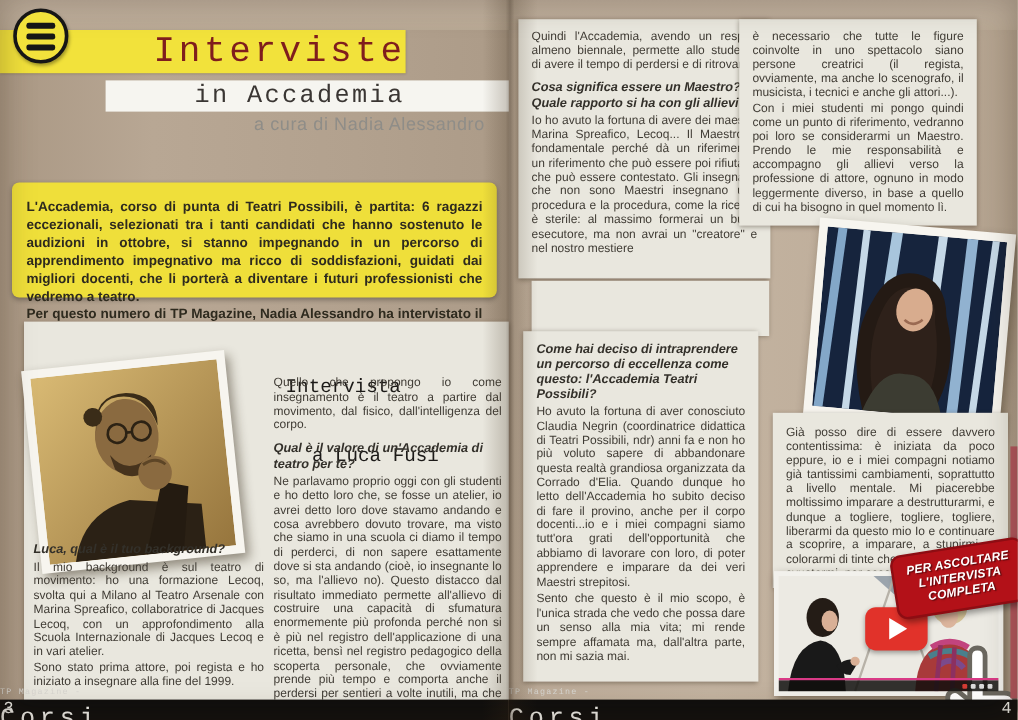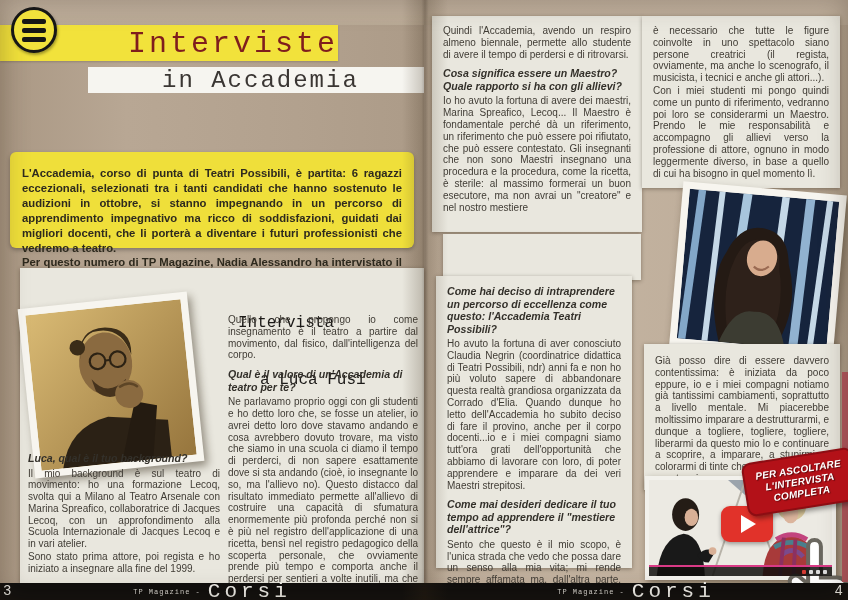--- a/index.html
+++ b/index.html
@@ -26,21 +26,21 @@
     box-shadow:1px 2px 3px rgba(0,0,0,.35); cursor:pointer; }
   .menu-bar { width:24px; height:5px; background:#161616; border-radius:2px; }
 
   
   #title-band { position:absolute; left:0; top:25px; width:338px; height:36px; background:#f2e23b;
     box-shadow:0 1px 2px rgba(0,0,0,.18); }
   #title-text { position:absolute; left:128px; top:25px; height:36px; line-height:38px;
     font-family:"Liberation Mono", monospace; font-size:30px; letter-spacing:3px; color:#7f1d1d; }
   #subtitle-band { position:absolute; left:88px; top:67px; width:336px; height:26px; background:#f6f5f0; }
   #subtitle-text { position:absolute; left:162px; top:67px; height:26px; line-height:27px;
-    font-family:"Liberation Mono", monospace; font-size:24px; letter-spacing:2px; color:#3a3633; }
+    font-family:"Liberation Mono", monospace; font-size:21px; letter-spacing:2px; color:#3a3633; }
   #byline { position:absolute; left:210px; top:95px; width:194px; text-align:right;
     font-size:15px; color:#8f8d88; letter-spacing:.5px; }
 
   
   #intro-box { position:absolute; left:10px; top:152px; width:404px; height:96px;
     background:#efdf3a; border-radius:6px; padding:14px 12px 0 12px;
     box-shadow:0 2px 4px rgba(0,0,0,.3); }
   #intro-box p { font-size:11.3px; line-height:1.32; font-weight:bold; color:#2e2a1e; text-align:justify; }
 
   
@@ -60,21 +60,21 @@
   .question { font-size:10.6px; font-weight:bold; font-style:italic; color:#33302a; line-height:1.18; }
   .answer { font-size:10px; line-height:1.18; color:#403c35; text-align:justify; }
   .answer + .answer { margin-top:1px; }
   .qa-gap { margin-top:7px; }
 
   #luca-col1 { position:absolute; left:8px; top:184px; width:192px; }
   #luca-col2 { position:absolute; left:208px; top:46px; width:190px; }
 
   
   #maestro-col1-card { left:432px; top:16px; width:210px; height:216px; }
-  #maestro-col2-card { left:642px; top:16px; width:198px; height:172px; }
+  #maestro-col2-card { left:616px; top:16px; width:198px; height:172px; }
   .card-pad { padding:9px 11px; }
 
   #irene-heading-card { left:443px; top:234px; width:198px; height:46px; }
   #irene-heading { position:absolute; left:10px; top:5px; font-size:15px; }
   #irene-heading .h2 { padding-left:30px; }
 
   #irene-qa-card { left:436px; top:276px; width:196px; height:292px; }
   #irene-col2-card { left:644px; top:344px; width:196px; height:146px; }
 
   
@@ -102,21 +102,21 @@
   #listen-badge div { color:#ffffff; font-weight:bold; font-style:italic; font-size:10px;
     line-height:12px; text-shadow:1px 1px 1px rgba(0,0,0,.5); letter-spacing:.2px; }
 
   #right-edge-strip { position:absolute; left:842px; top:372px; width:6px; height:210px; background:#b4565e; }
 
   
   .footer-bar { position:absolute; top:583px; height:17px; width:424px; background:#0f0e0d;
     color:#f2f1ec; font-family:"Liberation Mono", monospace; }
   #footer-left { left:0; } #footer-right { left:424px; }
   .footer-center { position:absolute; left:0; width:100%; top:0; height:17px;
-    display:flex; align-items:center; justify-content:center; gap:7px; }
+    display:flex; justify-content:center; gap:7px;flex-direction:column; }
   .footer-mag { font-size:7px; letter-spacing:1px; color:#d8d6d0; }
   .footer-section { font-size:21px; letter-spacing:4px; }
   .page-num { position:absolute; top:0; font-size:14px; line-height:17px; }
   #page-num-left { left:3px; } #page-num-right { right:5px; }
 </style>
 </head>
 <body>
 
 <div id="stage">
   <div id="page-left-bg" class="page-bg"></div>
@@ -126,20 +126,21 @@
   <div id="menu-button">
     <div class="menu-bar"></div>
     <div class="menu-bar"></div>
     <div class="menu-bar"></div>
   </div>
 
   <div id="title-band"></div>
   <div id="title-text">Interviste</div>
   <div id="subtitle-band"></div>
   <div id="subtitle-text">in Accademia</div>
+  <div id="byline">a cura di Nadia Alessandro</div>
 
   <div id="intro-box">
     <p>L'Accademia, corso di punta di Teatri Possibili, è partita: 6 ragazzi eccezionali, selezionati tra i tanti candidati che hanno sostenuto le audizioni in ottobre, si stanno impegnando in un percorso di apprendimento impegnativo ma ricco di soddisfazioni, guidati dai migliori docenti, che li porterà a diventare i futuri professionisti che vedremo a teatro.</p>
     <p>Per questo numero di TP Magazine, Nadia Alessandro ha intervistato il docente Luca Fusi e l'allieva Irene Consonni.</p>
   </div>
 
   <div id="luca-card" class="card">
     <div id="luca-heading" class="mono-heading">
       <div class="h1">Intervista</div>
       <div class="h2">a Luca Fusi</div>
@@ -213,21 +214,20 @@
   <div id="irene-heading-card" class="card">
     <div id="irene-heading" class="mono-heading">
       <div class="h1">Intervista</div>
       <div class="h2">a Irene Consonni</div>
     </div>
   </div>
 
   <div id="irene-qa-card" class="card card-pad">
     <div class="question">Come hai deciso di intraprendere un percorso di eccellenza come questo: l'Accademia Teatri Possibili?</div>
     <div class="answer" style="margin-top:3px">Ho avuto la fortuna di aver conosciuto Claudia Negrin (coordinatrice didattica di Teatri Possibili, ndr) anni fa e non ho più voluto sapere di abbandonare questa realtà grandiosa organizzata da Corrado d'Elia. Quando dunque ho letto dell'Accademia ho subito deciso di fare il provino, anche per il corpo docenti...io e i miei compagni siamo tutt'ora grati dell'opportunità che abbiamo di lavorare con loro, di poter apprendere e imparare da dei veri Maestri strepitosi.</div>
-    <div class="question qa-gap">Come mai desideri dedicare il tuo tempo ad apprendere il "mestiere dell'attrice"?</div>
     <div class="answer" style="margin-top:3px">Sento che questo è il mio scopo, è l'unica strada che vedo che possa dare un senso alla mia vita; mi rende sempre affamata ma, dall'altra parte, non mi sazia mai.</div>
   </div>
 
   <div id="irene-col2-card" class="card card-pad">
     <div class="answer" style="margin-top:2px">Già posso dire di essere davvero contentissima: è iniziata da poco eppure, io e i miei compagni notiamo già tantissimi cambiamenti, soprattutto a livello mentale. Mi piacerebbe moltissimo imparare a destrutturarmi, e dunque a togliere, togliere, togliere, liberarmi da questo mio Io e continuare a scoprire, a imparare, a stupirmi, a colorarmi di tinte che non conoscevo. A svuotarmi, per essere riempita.</div>
   </div>
 
   <div id="video-thumb">
     <svg viewBox="0 0 190 100" preserveAspectRatio="none">
       <rect x="0" y="0" width="190" height="100" fill="#eceae3"></rect>

